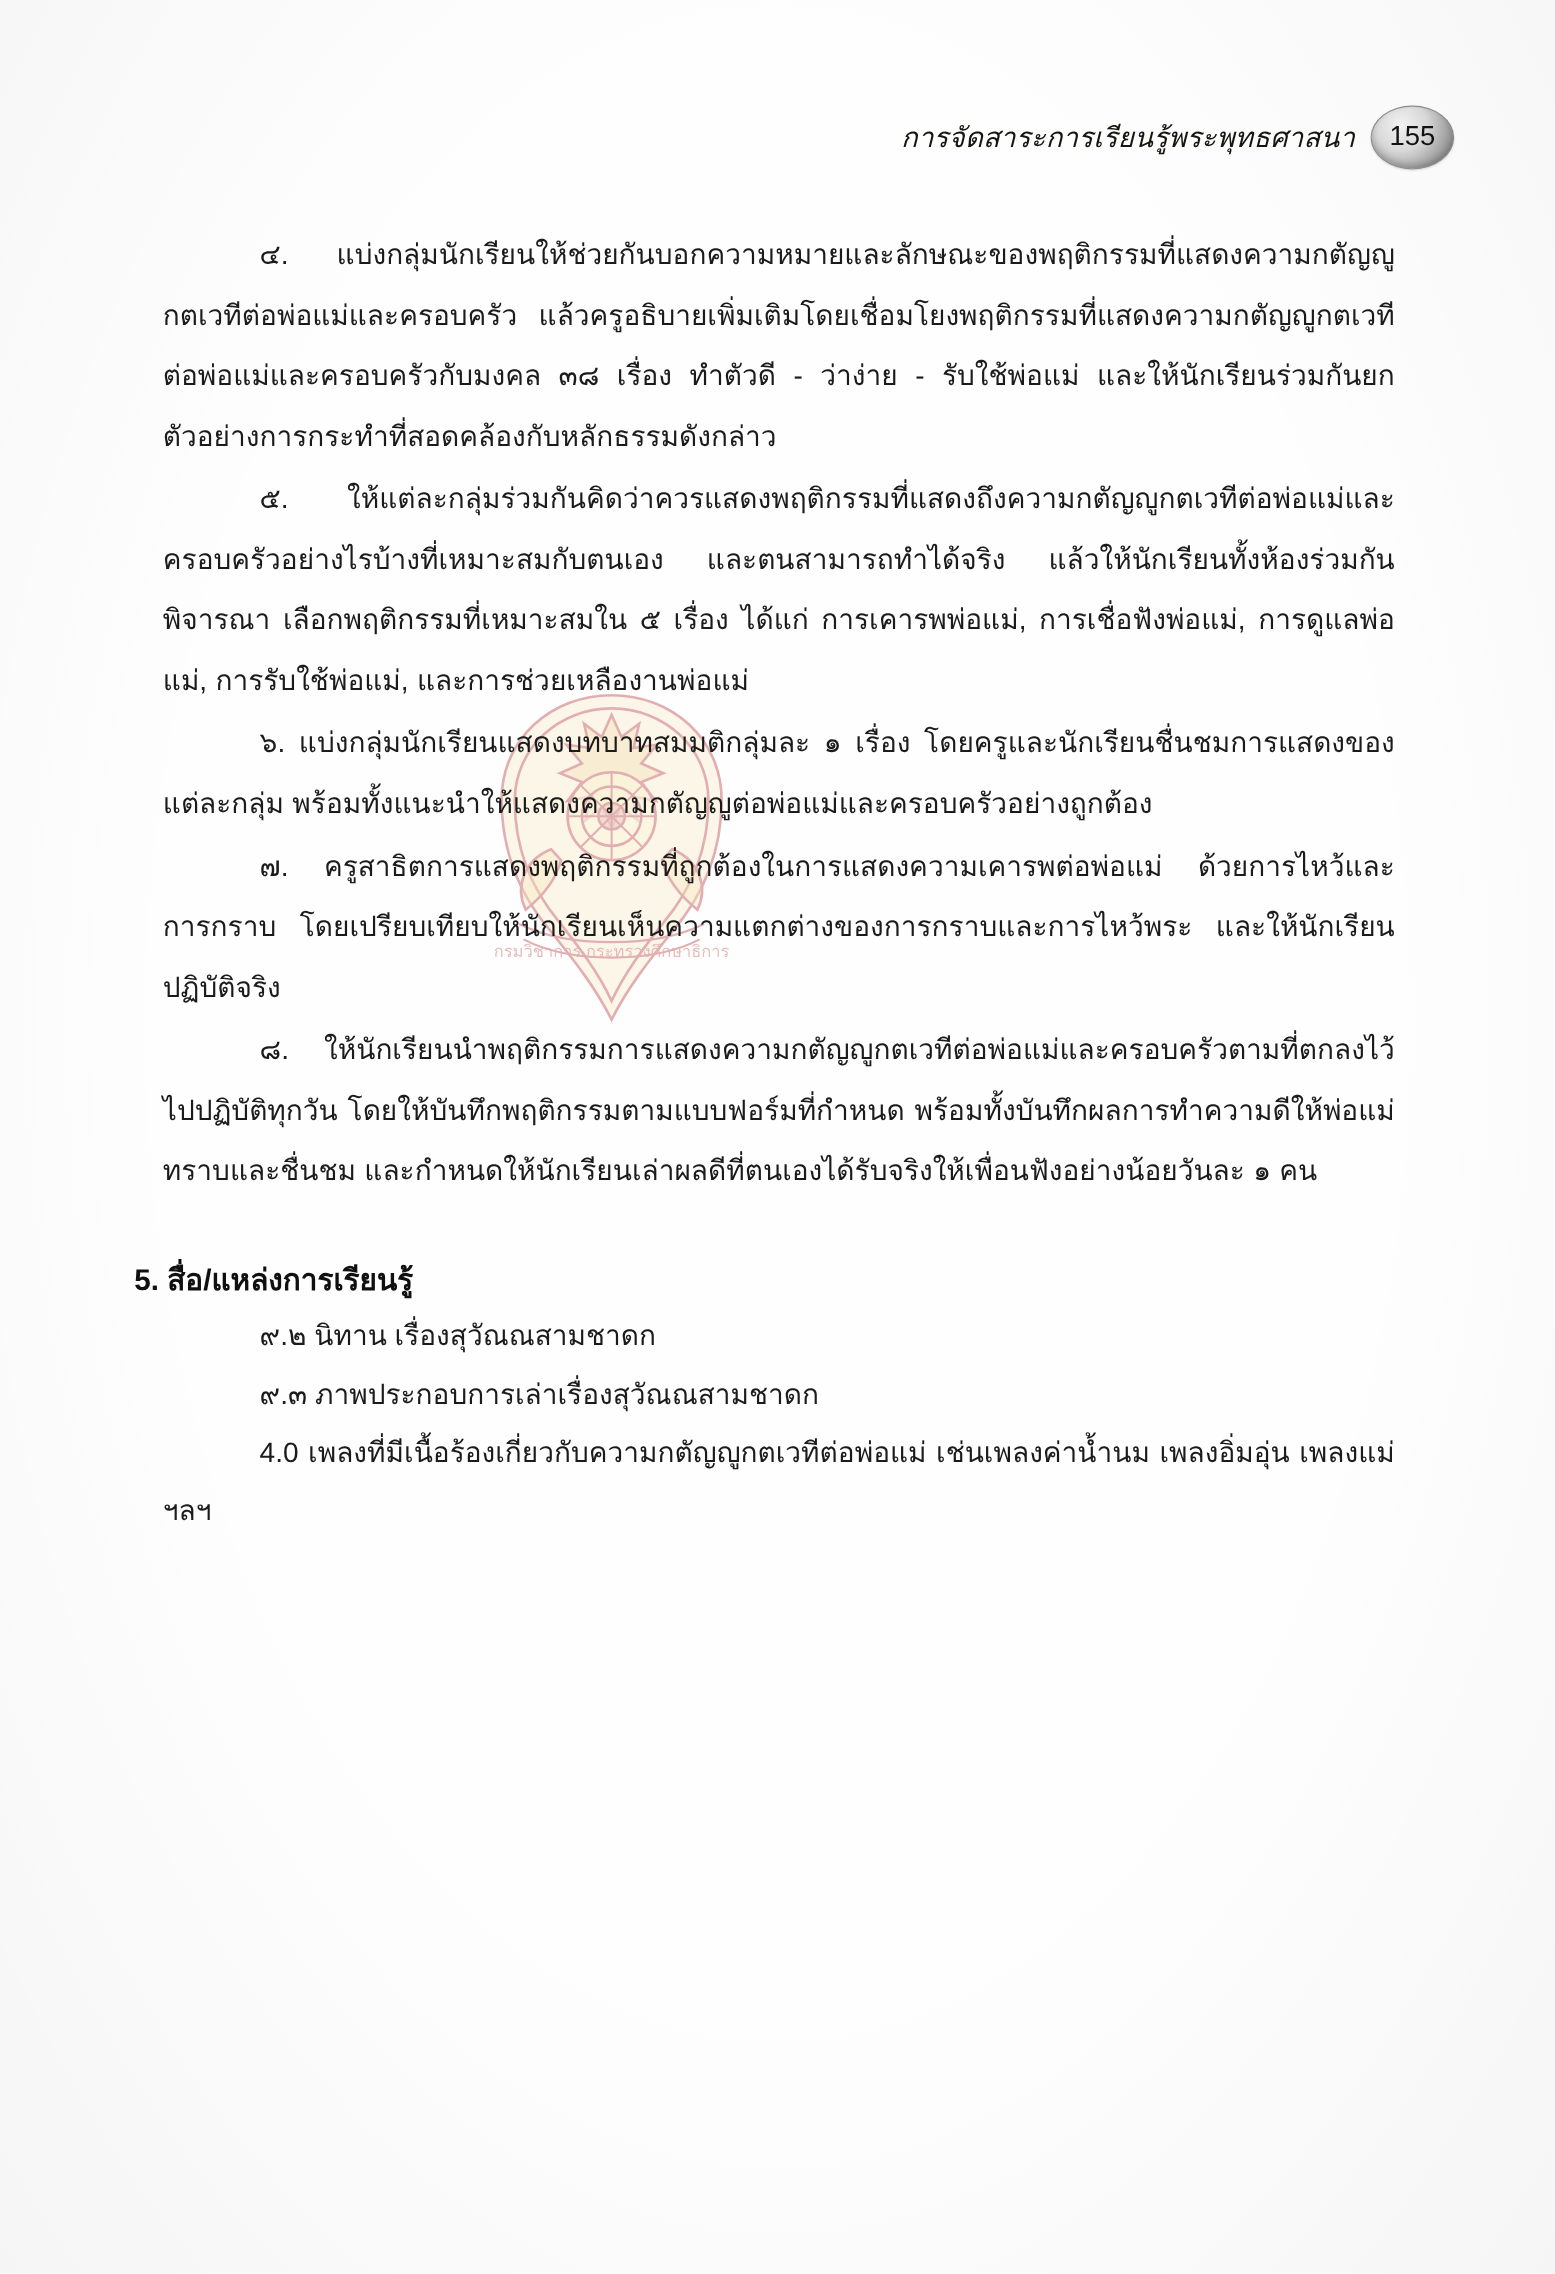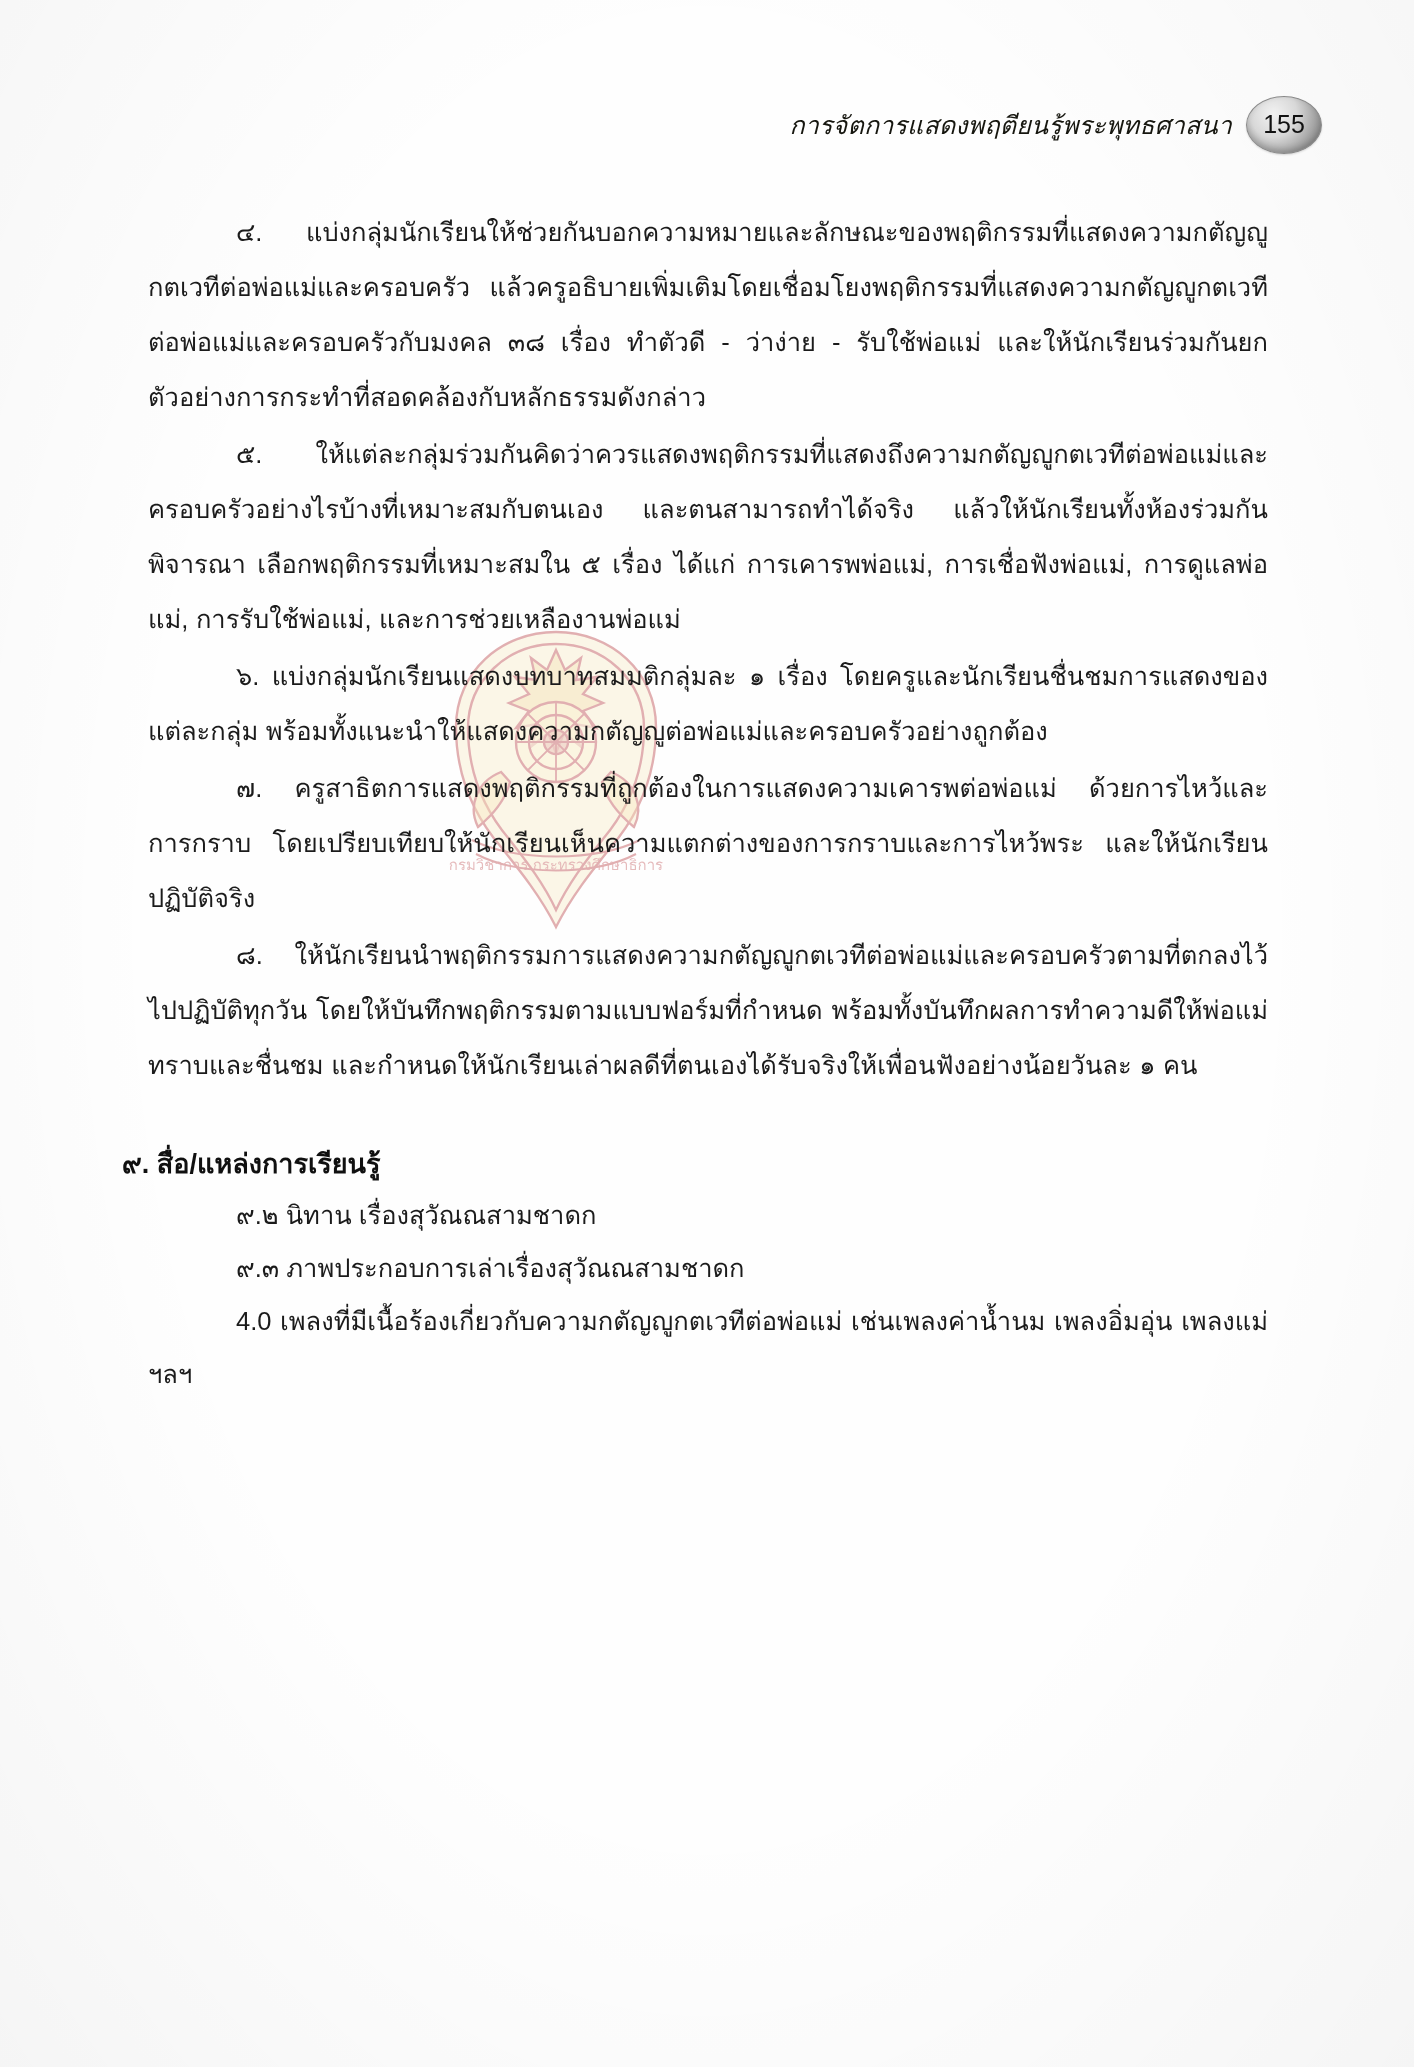--- a/index.html
+++ b/index.html
@@ -118,21 +118,21 @@
     pointer-events: none;
   }
   .seal svg { width: 100%; height: 100%; display: block; }
 </style>
 </head>
 <body>
 
 <div class="page">
 
   <div class="header">
-    <div class="header-title">การจัตการแสดงพฤตียนรู้พระพุทธศาสนา</div>
+    <div class="header-title">การจัดสาระการเรียนรู้พระพุทธศาสนา</div>
     <div class="page-number-badge">
       <span>155</span>
     </div>
   </div>
 
   <div class="seal">
     <svg viewBox="0 0 300 320" xmlns="http://www.w3.org/2000/svg">
       <g stroke="#b0262b" fill="none" stroke-width="2.4">
 
         <path d="M150 10 C 205 10 250 50 250 105 C 250 150 235 190 205 225 C 185 250 165 275 150 305 C 135 275 115 250 95 225 C 65 190 50 150 50 105 C 50 50 95 10 150 10 Z" fill="#f2d98c" fill-opacity="0.55"></path>
@@ -161,20 +161,20 @@
   </div>
 
   <div class="content">
 
     <p class="para">๔. แบ่งกลุ่มนักเรียนให้ช่วยกันบอกความหมายและลักษณะของพฤติกรรมที่แสดงความกตัญญูกตเวทีต่อพ่อแม่และครอบครัว    แล้วครูอธิบายเพิ่มเติมโดยเชื่อมโยงพฤติกรรมที่แสดงความกตัญญูกตเวทีต่อพ่อแม่และครอบครัวกับมงคล ๓๘ เรื่อง ทำตัวดี - ว่าง่าย - รับใช้พ่อแม่ และให้นักเรียนร่วมกันยกตัวอย่างการกระทำที่สอดคล้องกับหลักธรรมดังกล่าว</p>
     <p class="para">๕. ให้แต่ละกลุ่มร่วมกันคิดว่าควรแสดงพฤติกรรมที่แสดงถึงความกตัญญูกตเวทีต่อพ่อแม่และครอบครัวอย่างไรบ้างที่เหมาะสมกับตนเอง   และตนสามารถทำได้จริง   แล้วให้นักเรียนทั้งห้องร่วมกันพิจารณา เลือกพฤติกรรมที่เหมาะสมใน ๕ เรื่อง ได้แก่ การเคารพพ่อแม่, การเชื่อฟังพ่อแม่, การดูแลพ่อแม่, การรับใช้พ่อแม่, และการช่วยเหลืองานพ่อแม่</p>
     <p class="para">๖. แบ่งกลุ่มนักเรียนแสดงบทบาทสมมติกลุ่มละ ๑ เรื่อง โดยครูและนักเรียนชื่นชมการแสดงของแต่ละกลุ่ม   พร้อมทั้งแนะนำให้แสดงความกตัญญูต่อพ่อแม่และครอบครัวอย่างถูกต้อง</p>
     <p class="para">๗. ครูสาธิตการแสดงพฤติกรรมที่ถูกต้องในการแสดงความเคารพต่อพ่อแม่  ด้วยการไหว้และการกราบ   โดยเปรียบเทียบให้นักเรียนเห็นความแตกต่างของการกราบและการไหว้พระ และให้นักเรียนปฏิบัติจริง</p>
     <p class="para">๘. ให้นักเรียนนำพฤติกรรมการแสดงความกตัญญูกตเวทีต่อพ่อแม่และครอบครัวตามที่ตกลงไว้ไปปฏิบัติทุกวัน โดยให้บันทึกพฤติกรรมตามแบบฟอร์มที่กำหนด พร้อมทั้งบันทึกผลการทำความดีให้พ่อแม่ทราบและชื่นชม   และกำหนดให้นักเรียนเล่าผลดีที่ตนเองได้รับจริงให้เพื่อนฟังอย่างน้อยวันละ ๑ คน</p>
 
-    <h2 class="section-heading">๙. สื่อ/แหล่งการเรียนรู้</h2>
+    <h2 class="section-heading">5. สื่อ/แหล่งการเรียนรู้</h2>
 
     <p class="list-item">๙.๒  นิทาน เรื่องสุวัณณสามชาดก</p>
     <p class="list-item">๙.๓  ภาพประกอบการเล่าเรื่องสุวัณณสามชาดก</p>
     <p class="list-item wrap">4.0  เพลงที่มีเนื้อร้องเกี่ยวกับความกตัญญูกตเวทีต่อพ่อแม่    เช่นเพลงค่าน้ำนม เพลงอิ่มอุ่น เพลงแม่ ฯลฯ</p>
 
   </div>
 </div>
 
 </body></html>

